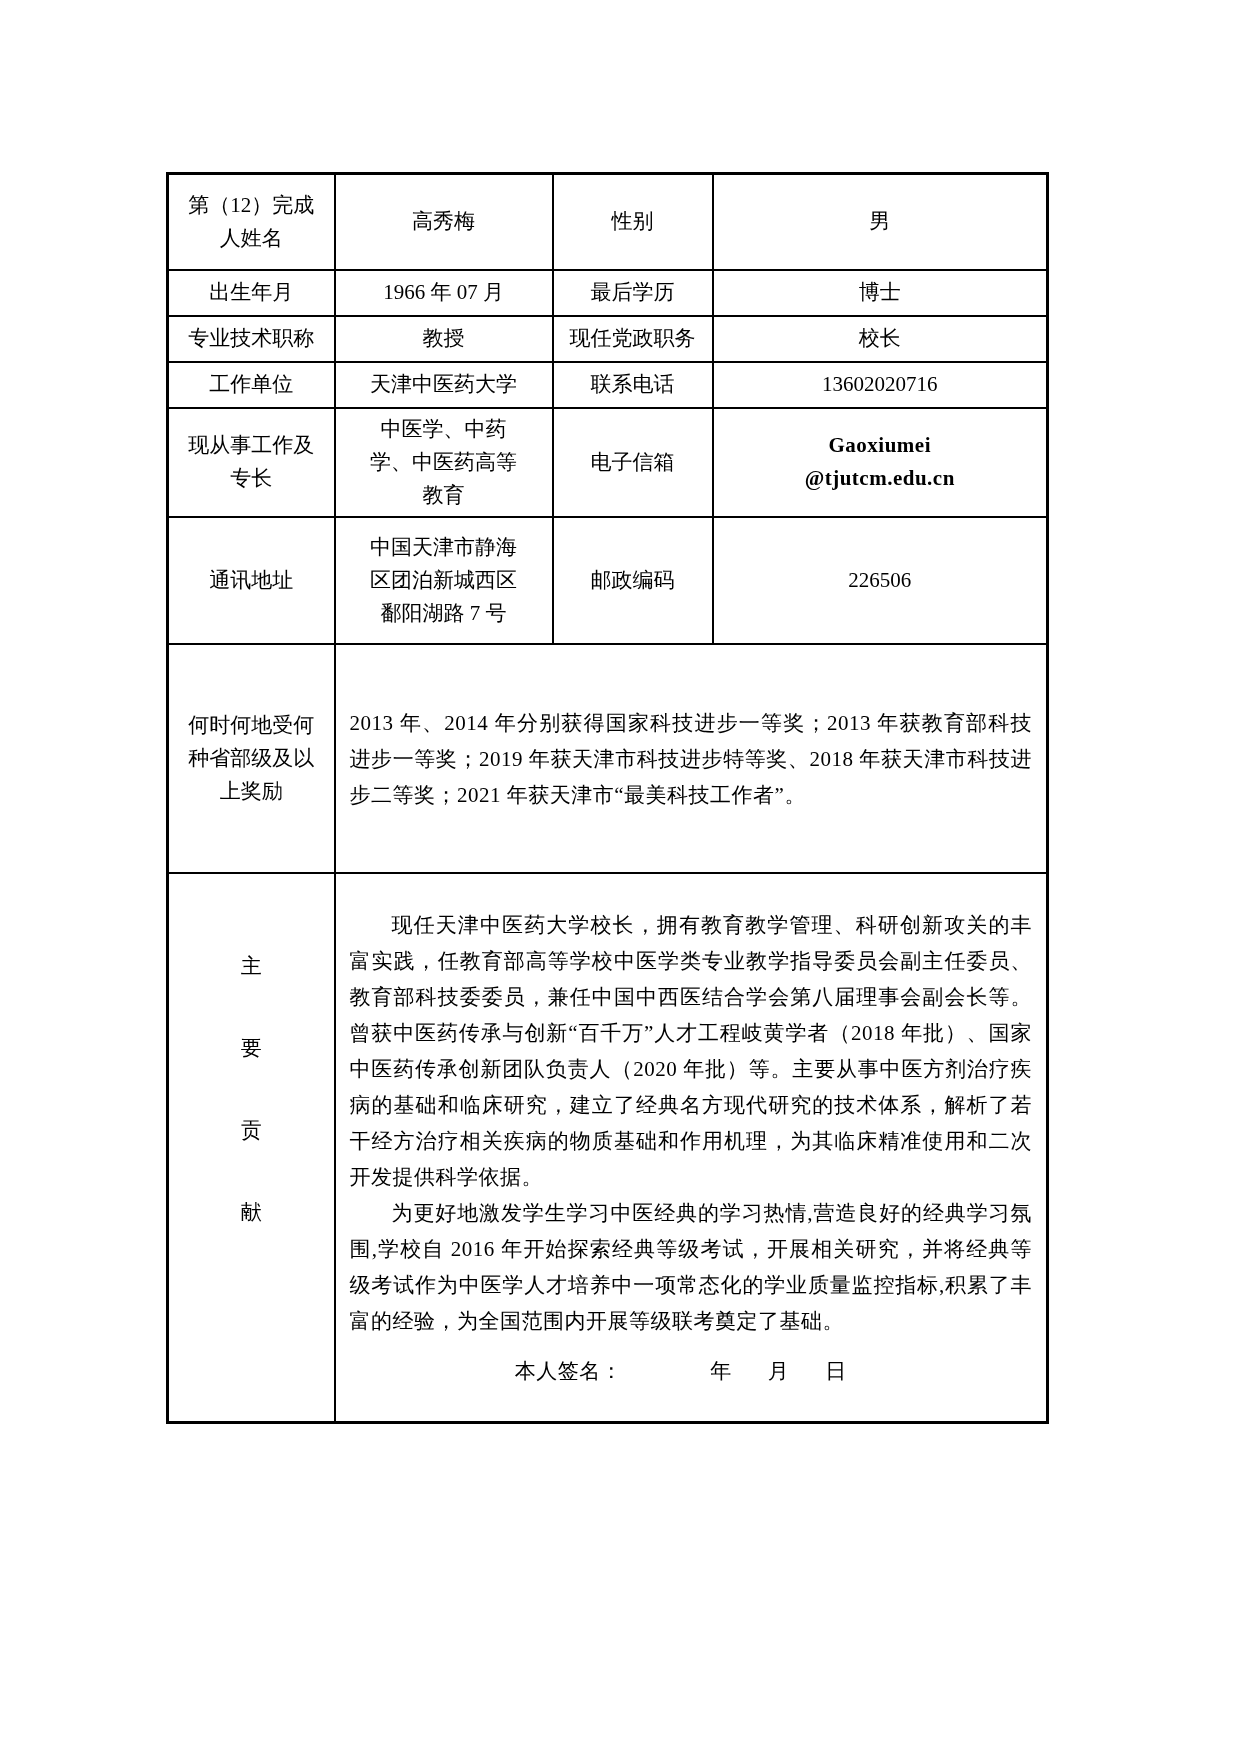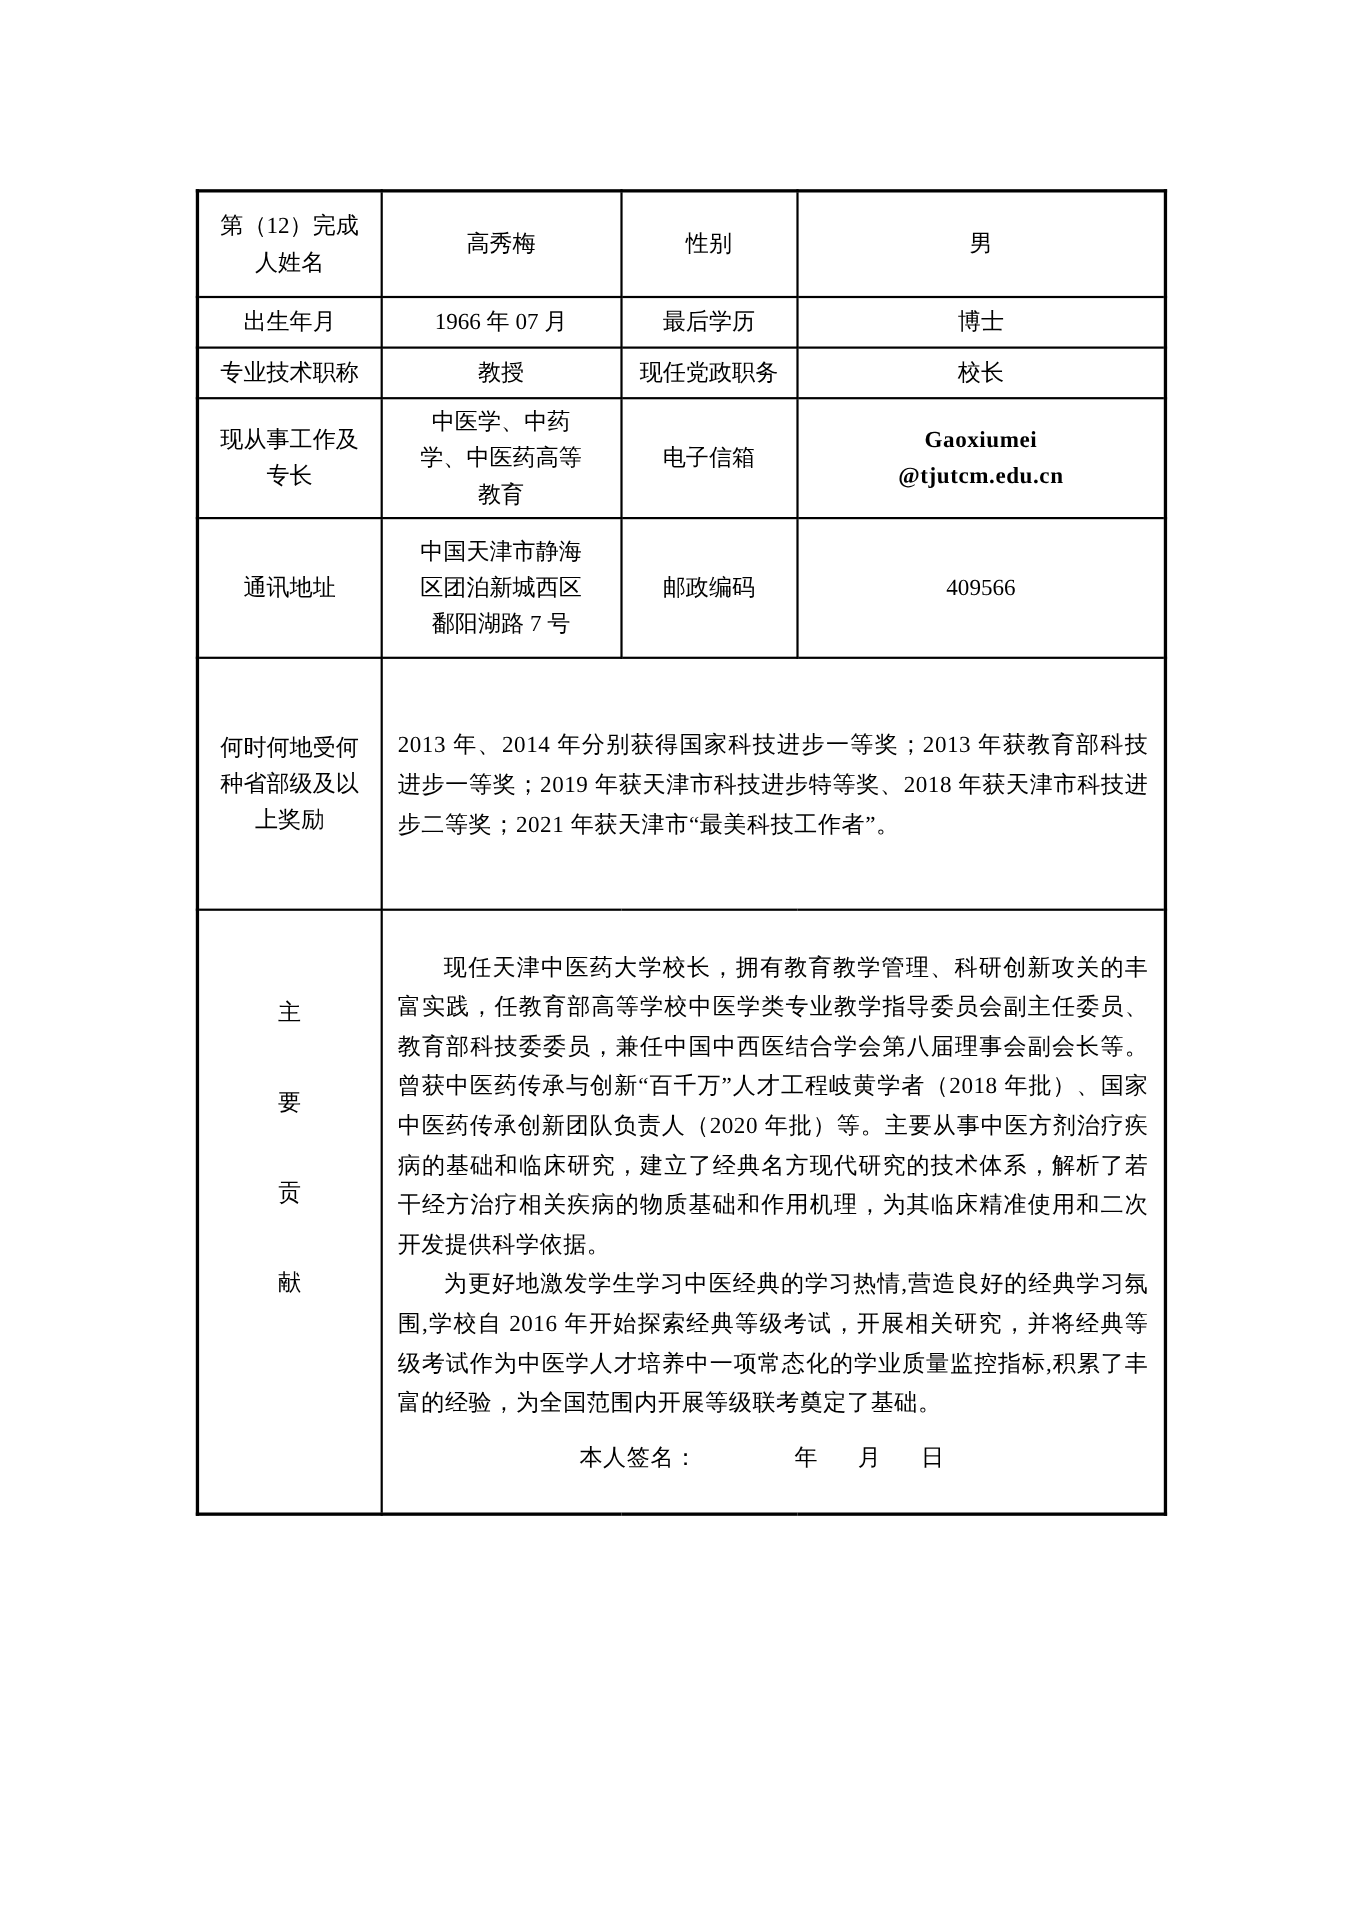--- a/index.html
+++ b/index.html
@@ -5,21 +5,21 @@
   * { margin: 0; padding: 0; box-sizing: border-box; }
   html, body { background: #ffffff; }
   body {
     width: 1241px; height: 1754px;
     position: relative;
     font-family: "Liberation Serif", "DejaVu Serif", serif;
     color: #000000;
   }
   .page { position: absolute; inset: 0; background: #ffffff; }
   table.form-table {
-    position: absolute; left: 178px; top: 172px;
+    position: absolute; left: 166px; top: 172px;
     width: 880px;
     border-collapse: collapse; table-layout: fixed;
     border: 3px solid #000000;
   }
   table.form-table td {
     border: 2px solid #000000;
     font-size: 21px;
     vertical-align: middle;
     overflow: hidden;
   }
@@ -83,37 +83,43 @@
       <td class="value">1966 年 07 月</td>
       <td class="label">最后学历</td>
       <td class="value">博士</td>
     </tr>
     <tr class="r4">
       <td class="label">专业技术职称</td>
       <td class="value">教授</td>
       <td class="label">现任党政职务</td>
       <td class="value">校长</td>
     </tr>
+    <tr class="r5">
+      <td class="label">工作单位</td>
+      <td class="value">天津中医药大学</td>
+      <td class="label">联系电话</td>
+      <td class="value">13602020716</td>
+    </tr>
     <tr class="r6">
       <td class="label">现从事工作及
 专长</td>
       <td class="value">中医学、中药
 学、中医药高等
 教育</td>
       <td class="label">电子信箱</td>
       <td class="value email">Gaoxiumei
 @tjutcm.edu.cn</td>
     </tr>
     <tr class="r7">
       <td class="label">通讯地址</td>
       <td class="value">中国天津市静海
 区团泊新城西区
 鄱阳湖路 7 号</td>
       <td class="label">邮政编码</td>
-      <td class="value">409566</td>
+      <td class="value">226506</td>
     </tr>
     <tr class="r8">
       <td class="label">何时何地受何
 种省部级及以
 上奖励</td>
       <td class="longtext" colspan="3">2013 年、2014 年分别获得国家科技进步一等奖；2013 年获教育部科技进步一等奖；2019 年获天津市科技进步特等奖、2018 年获天津市科技进步二等奖；2021 年获天津市“最美科技工作者”。</td>
     </tr>
     <tr class="r9">
       <td class="label">
         <div class="vlabel-wrap">

